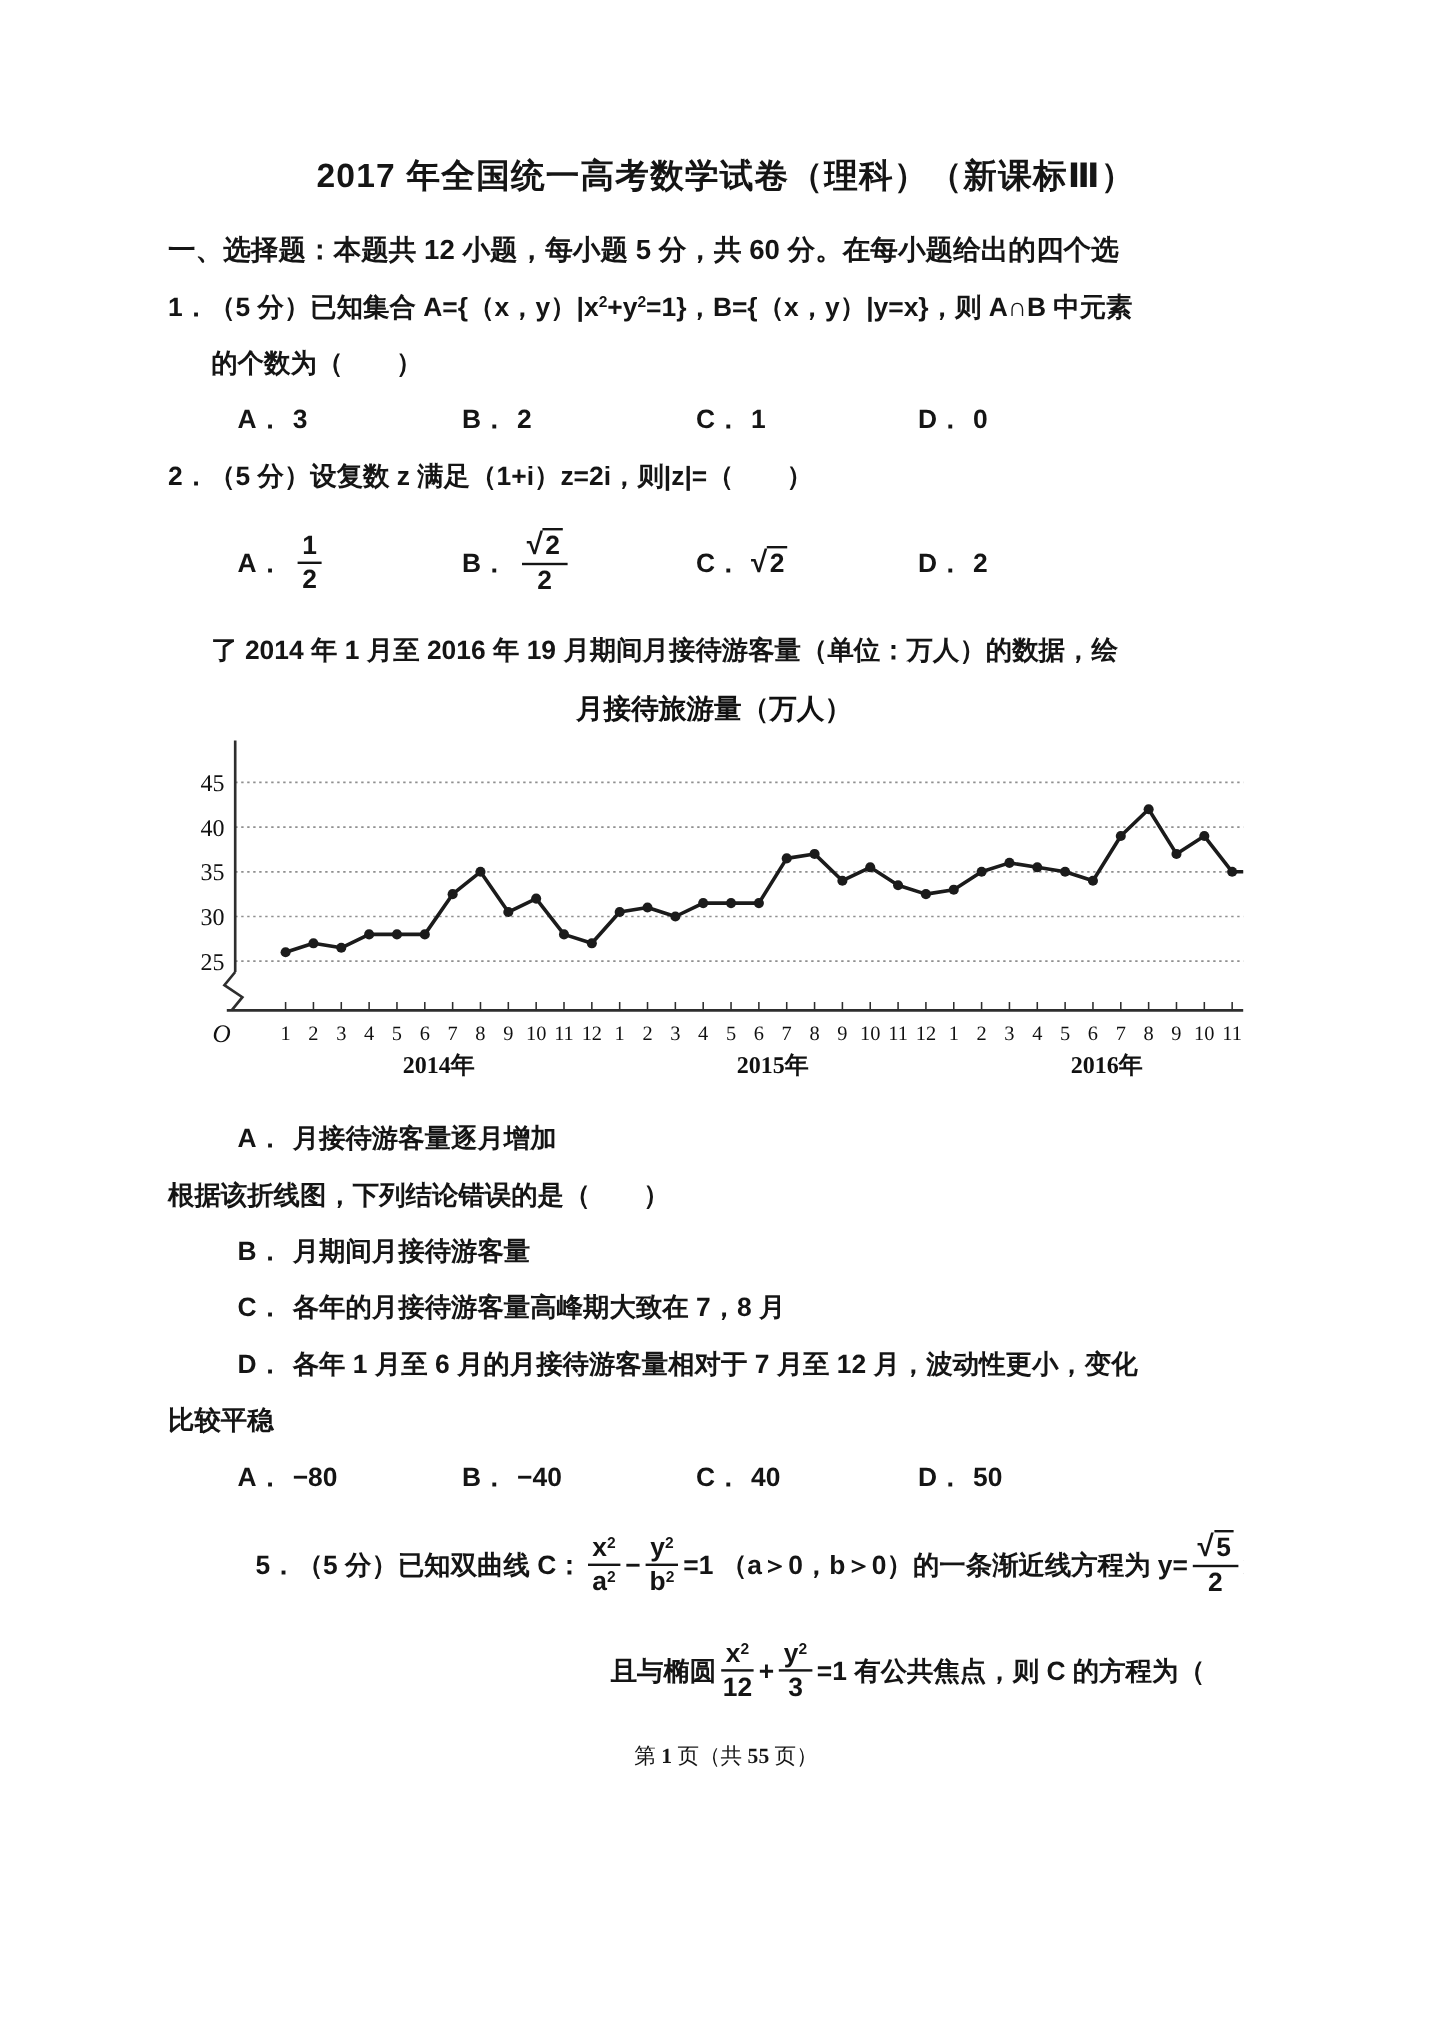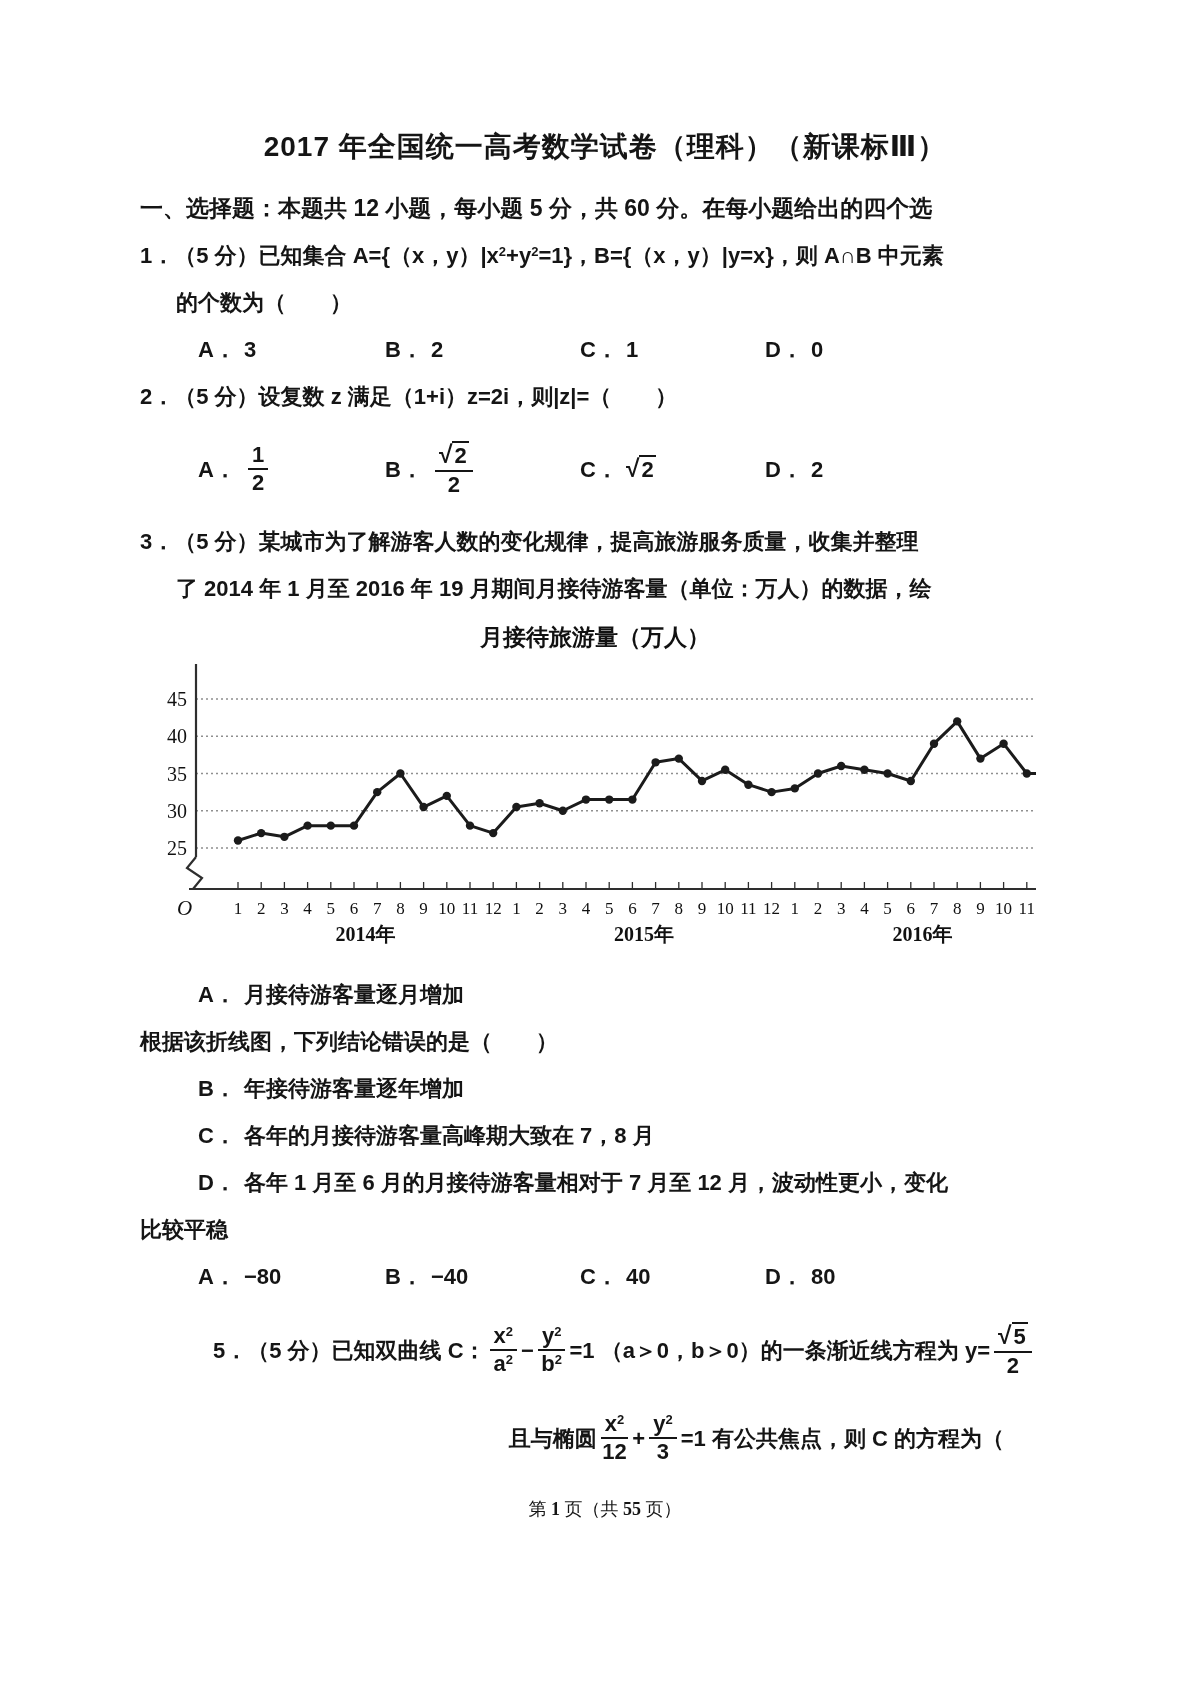--- a/index.html
+++ b/index.html
@@ -92,21 +92,20 @@
       <div class="opt">
           <span class="opt-label">C．</span>
           <span class="opt-text"><span class="sqrt"><span class="rdx">√</span><span class="rad">2</span></span></span>
         </div>
       <div class="opt">
           <span class="opt-label">D．</span>
           <span class="opt-text">2</span>
         </div>
     </div>
 
-    <p class="para">3．（5 分）某城市为了解游客人数的变化规律，提高旅游服务质量，收集并整理</p>
     <p class="para indent2">了 2014 年 1 月至 2016 年 19 月期间月接待游客量（单位：万人）的数据，绘</p>
 
     <div class="chart-wrap">
       <svg class="chart" width="900" height="345" viewBox="0 0 900 345" xmlns="http://www.w3.org/2000/svg">
           <text x="430" y="26" class="ctitle" text-anchor="middle">月接待旅游量（万人）</text>
           <line x1="31" y1="229" x2="885" y2="229" class="grid"></line>
           <text x="22" y="236" class="ytick" text-anchor="end">25</text>
           <line x1="31" y1="191.75" x2="885" y2="191.75" class="grid"></line>
           <text x="22" y="198.75" class="ytick" text-anchor="end">30</text>
           <line x1="31" y1="154.5" x2="885" y2="154.5" class="grid"></line>
@@ -229,41 +228,41 @@
           <circle cx="792.1999999999999" cy="102.35" r="4.2" class="dot"></circle>
           <circle cx="815.4" cy="139.6" r="4.2" class="dot"></circle>
           <circle cx="838.6" cy="124.7" r="4.2" class="dot"></circle>
           <circle cx="861.8" cy="154.5" r="4.2" class="dot"></circle>
           <circle cx="885" cy="154.5" r="4.2" class="dot"></circle>
         </svg>
     </div>
 
     <p class="para choice"><span class="c-label">A．</span><span>月接待游客量逐月增加</span></p>
     <p class="para">根据该折线图，下列结论错误的是（　　）</p>
-    <p class="para choice"><span class="c-label">B．</span><span>年接待游客量逐年增加</span></p>
+    <p class="para choice"><span class="c-label">B．</span><span>月期间月接待游客量</span></p>
     <p class="para choice"><span class="c-label">C．</span><span>各年的月接待游客量高峰期大致在 7，8 月</span></p>
     <p class="para choice"><span class="c-label">D．</span><span>各年 1 月至 6 月的月接待游客量相对于 7 月至 12 月，波动性更小，变化</span></p>
     <p class="para">比较平稳</p>
 
     <div class="opts-row">
       <div class="opt">
           <span class="opt-label">A．</span>
           <span class="opt-text">−80</span>
         </div>
       <div class="opt">
           <span class="opt-label">B．</span>
           <span class="opt-text">−40</span>
         </div>
       <div class="opt">
           <span class="opt-label">C．</span>
           <span class="opt-text">40</span>
         </div>
       <div class="opt">
           <span class="opt-label">D．</span>
-          <span class="opt-text">80</span>
+          <span class="opt-text">50</span>
         </div>
     </div>
 
     <p class="para mathline">5．（5 分）已知双曲线 C：<span class="frac">
           <span class="fn">x<sup>2</sup></span>
           <span class="fd">a<sup>2</sup></span>
         </span>−<span class="frac">
           <span class="fn">y<sup>2</sup></span>
           <span class="fd">b<sup>2</sup></span>
         </span>=1 （a＞0，b＞0）的一条渐近线方程为 y=<span class="frac">

